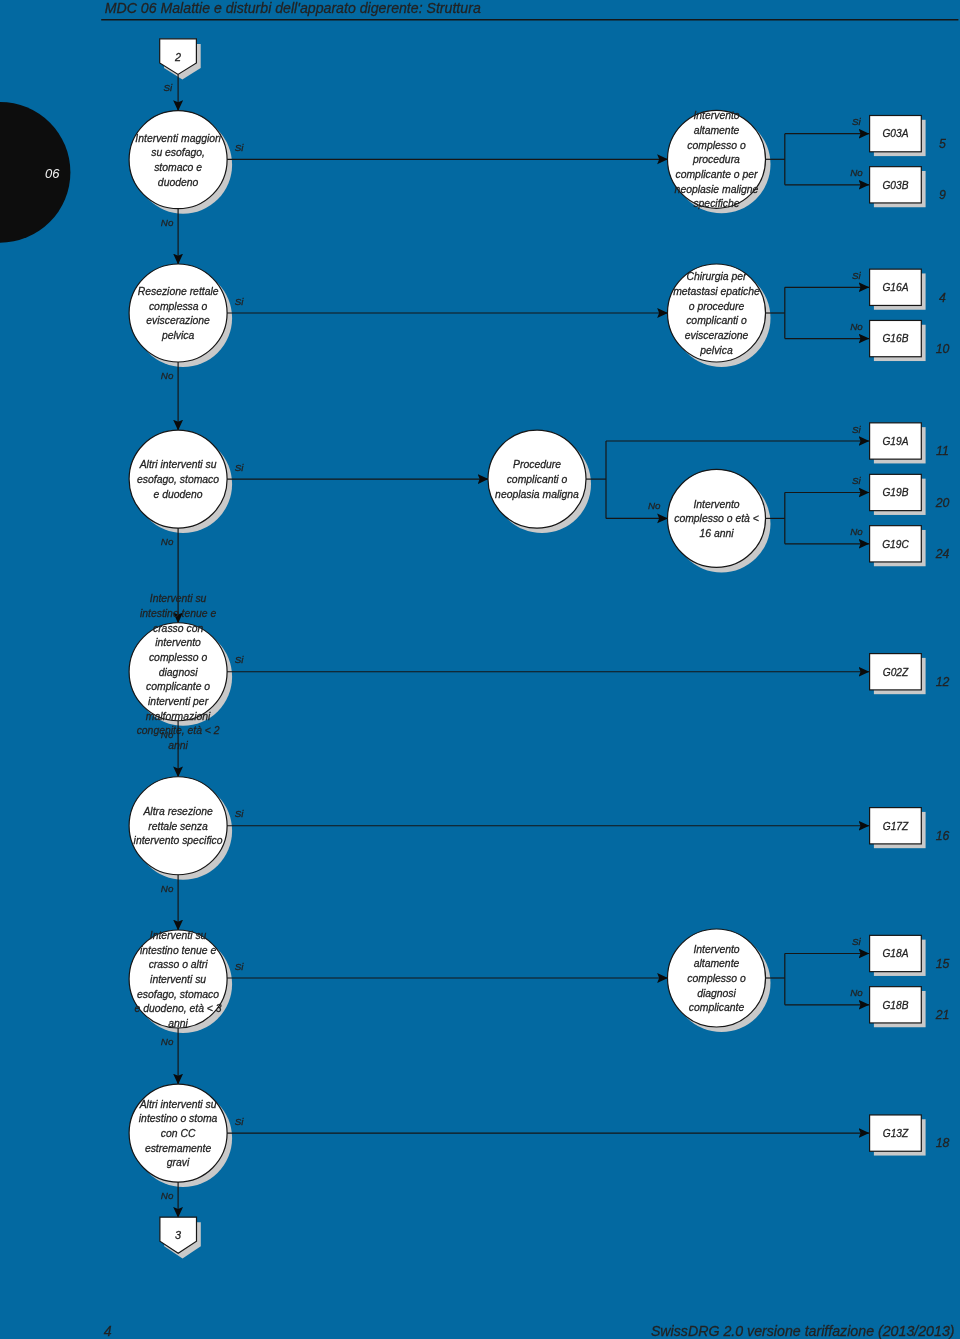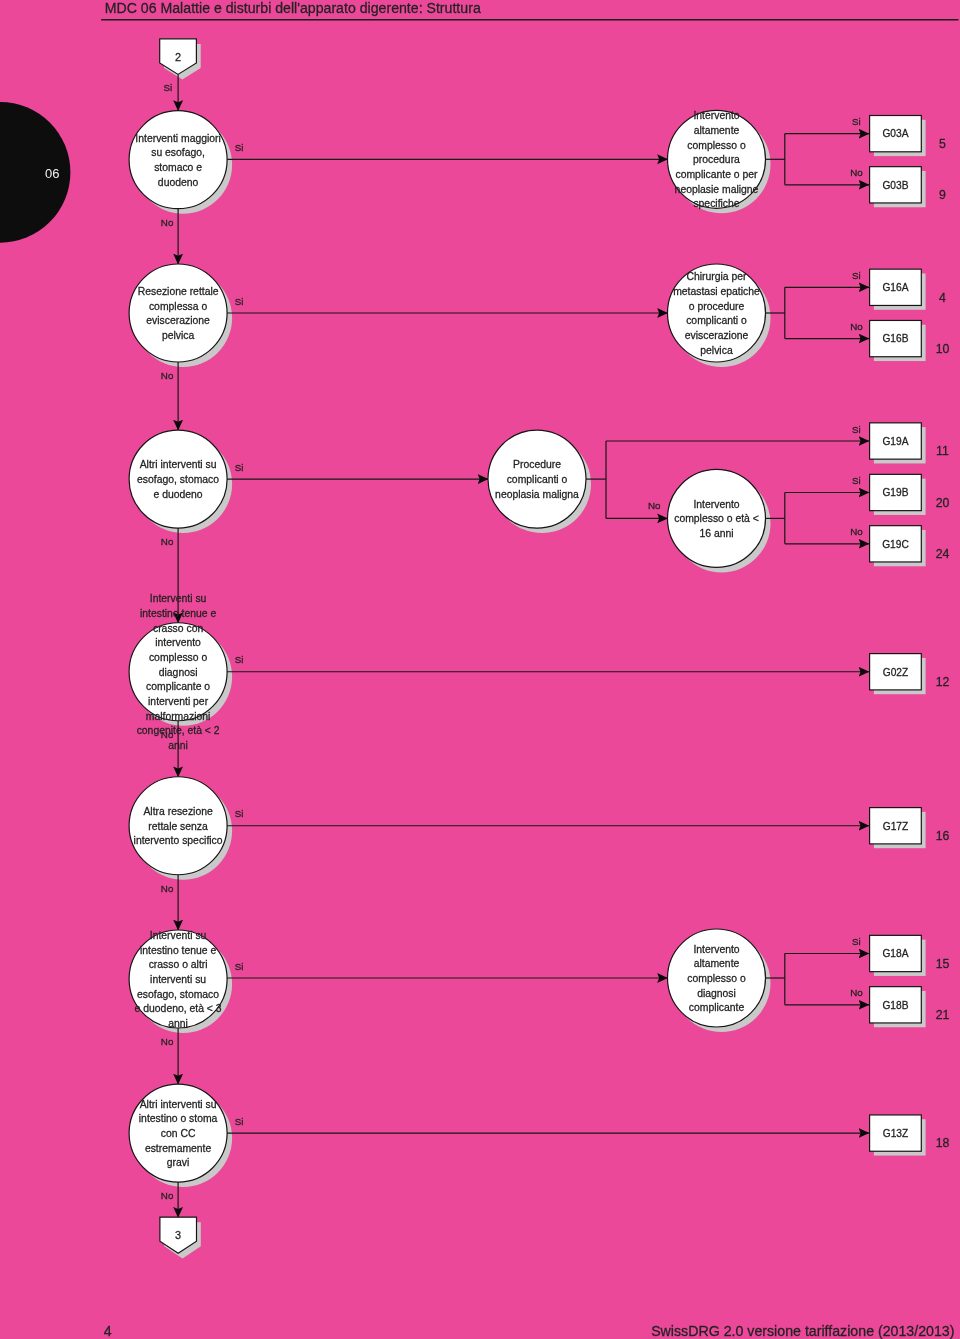--- a/index.html
+++ b/index.html
@@ -1,18 +1,18 @@
 <!DOCTYPE html>
 <html><head>
 <meta charset="utf-8">
 <style>
   html,body{margin:0;padding:0;background:#fff;}
   body{width:960px;height:1339px;overflow:hidden;
        font-family:"Liberation Sans",sans-serif;-webkit-font-smoothing:antialiased;}
-  #page{position:relative;width:960px;height:1339px;background:#ec4899;}
+  #page{position:relative;width:960px;height:1339px;background:#0369a1;font-style:italic;}
   #sheet{position:absolute;left:0;top:0;width:960px;height:1339px;will-change:transform;}
   text{fill:#222;stroke:#222;stroke-width:0.26;paint-order:stroke fill;}
   .t-title{font-size:14.15px;}
   .t-node{font-size:10.4px;}
   .t-edge{font-size:9.8px;}
   .t-box{font-size:10.2px;}
   .t-num{font-size:12.3px;}
   .t-conn{font-size:10.9px;}
   .t-foot{font-size:14.2px;}
   .t-badge{font-size:13px;fill:#f2f2f2;stroke:none;}

